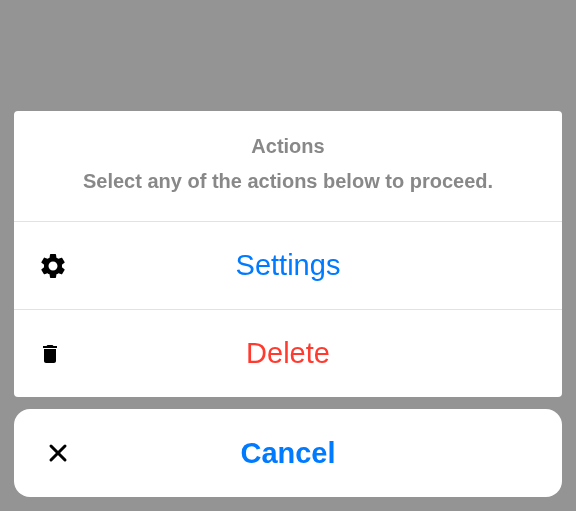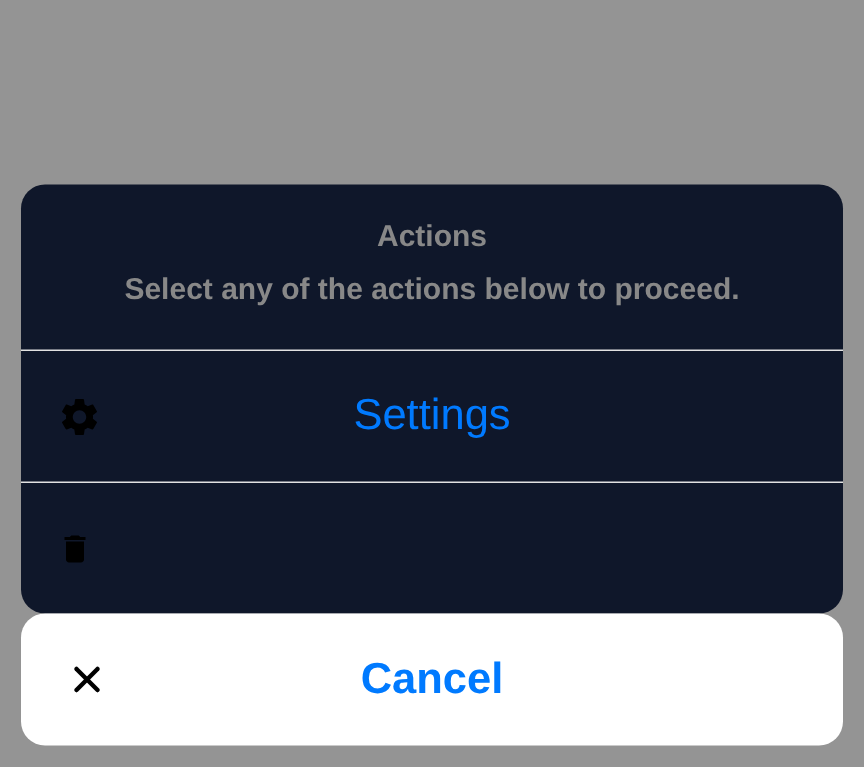--- a/index.html
+++ b/index.html
@@ -11,23 +11,24 @@
       font-family: -apple-system, BlinkMacSystemFont, "Segoe UI", Helvetica, Arial, sans-serif;
       background: #949494;
       width: 576px;
       height: 511px;
       display: flex;
       flex-direction: column;
       justify-content: flex-end;
       padding: 14px;
     }
     .action-sheet {
-      background: #0f172a;
-      border-radius: 16px;
+      background: #ffffff;
+      border-radius: 4px;
       overflow: hidden;
+      margin-bottom: 12px;
     }
     .sheet-header {
       padding: 24px 20px 28px;
       text-align: center;
     }
     .sheet-title {
       font-size: 20px;
       font-weight: 600;
       color: #888888;
       margin-bottom: 12px;
@@ -111,20 +112,21 @@
     </span>
     <span class="label">Settings</span>
   </div>
 
   <div class="sheet-action action-destructive">
     <span class="icon-slot">
       <svg width="24" height="30" viewBox="0 0 24 24" fill="#000000">
         <path d="M6 19c0 1.1 0.9 2 2 2h8c1.1 0 2-0.9 2-2V7H6v12zM19 4h-3.5l-1-1h-5l-1 1H5v2h14V4z"></path>
       </svg>
     </span>
+    <span class="label">Delete</span>
   </div>
 </div>
 
 <div class="cancel-button">
   <span class="icon-slot">
     <svg width="24" height="24" viewBox="0 0 24 24" fill="none" stroke="#000000" stroke-width="3" stroke-linecap="round">
       <line x1="5" y1="5" x2="19" y2="19"></line>
       <line x1="19" y1="5" x2="5" y2="19"></line>
     </svg>
   </span>

